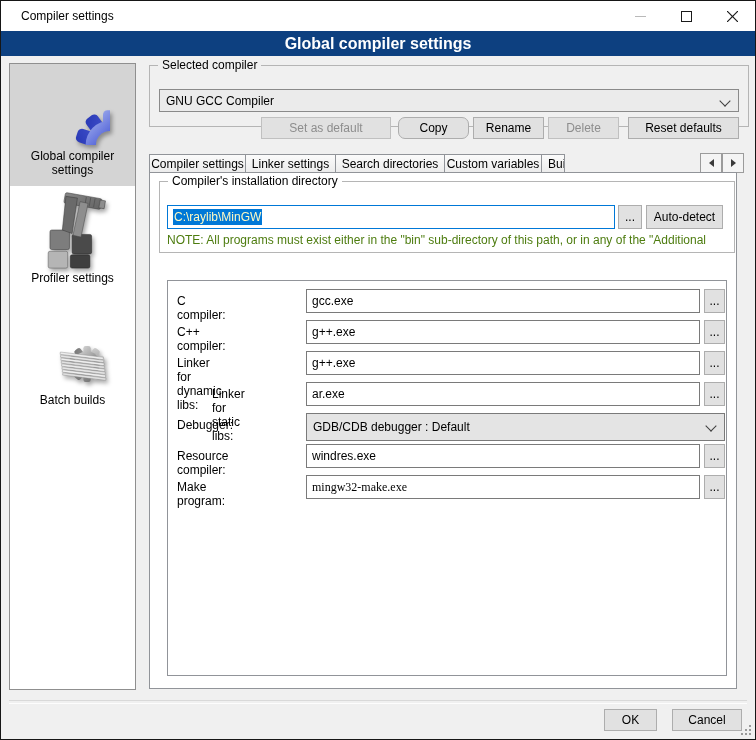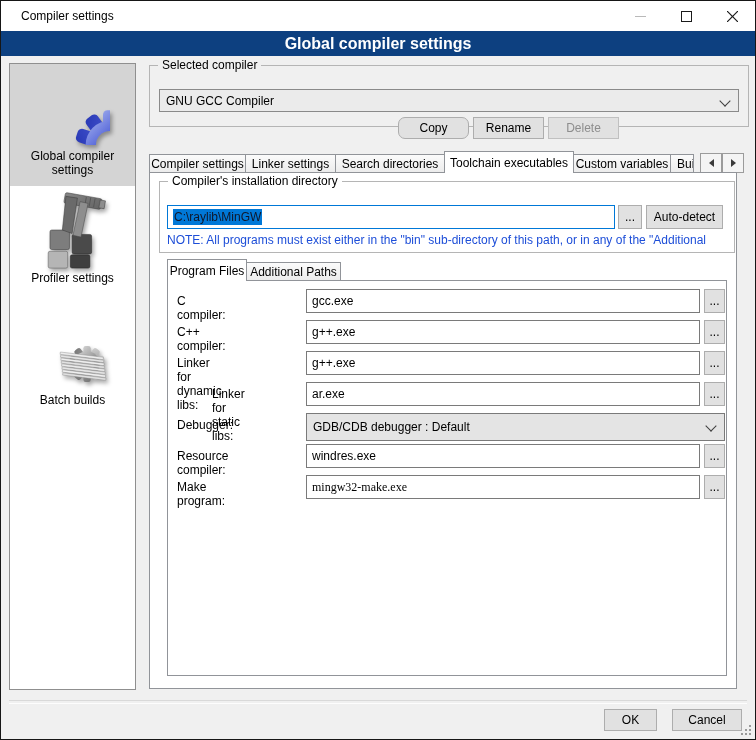--- a/index.html
+++ b/index.html
@@ -36,39 +36,39 @@
     box-sizing:border-box;display:flex;align-items:center;justify-content:center;
     font-size:12px;cursor:default;}
   .btn.disabled{color:#8d8d8d;border-color:#c0c0c0;}
   .combo{position:absolute;background:#ebebeb;border:1px solid #8a8a8a;box-sizing:border-box;
     display:flex;align-items:center;padding:0 24px 0 6px;}
   .chev{position:absolute;right:9px;top:7px;width:7px;height:7px;
     border-left:1px solid #3d3d3d;border-bottom:1px solid #3d3d3d;transform:rotate(-45deg);}
   .textbox{position:absolute;background:#fff;border:1px solid #7a7a7a;box-sizing:border-box;
     display:flex;align-items:center;padding:0 5px;white-space:nowrap;overflow:hidden;}
   .textbox.focused{border-color:#0078d7;}
-  .sel-text{background:#0078d7;color:#0f172a;padding:1px 1px;}
+  .sel-text{background:#0078d7;color:#fef9c3;padding:1px 1px;}
   
   .tabstrip{position:absolute;display:flex;align-items:flex-start;}
   .tab{box-sizing:border-box;border:1px solid #919499;border-bottom:none;
     background:linear-gradient(#fbfbfb,#ececec);height:18px;margin-top:3px;margin-left:-1px;
     display:flex;align-items:center;justify-content:center;white-space:nowrap;overflow:hidden;
     padding:0 4px;z-index:1;cursor:default;}
   .tab:first-child{margin-left:0;}
   .tab.active{background:#ffffff;height:22px;margin-top:0;z-index:3;}
   .tabpage{position:absolute;background:#fff;border:1px solid #919499;box-sizing:border-box;z-index:0;}
   .tab-arrow{position:absolute;top:2px;width:22px;height:20px;background:#f4f4f4;
     border:1px solid #9b9b9b;box-sizing:border-box;display:flex;align-items:center;justify-content:center;}
   .tri-left{width:0;height:0;border-top:4px solid transparent;border-bottom:4px solid transparent;
     border-right:5px solid #3a3a3a;}
   .tri-right{width:0;height:0;border-top:4px solid transparent;border-bottom:4px solid transparent;
     border-left:5px solid #3a3a3a;}
   
   .frow-label{position:absolute;line-height:14px;}
-  .note{position:absolute;color:#1d4ed8;white-space:nowrap;overflow:hidden;}
+  .note{position:absolute;color:#4d7c0f;white-space:nowrap;overflow:hidden;}
   
   .divider{position:absolute;left:8px;right:8px;top:699px;height:2px;
     border-top:1px solid #d9d9d9;border-bottom:1px solid #fdfdfd;}
   .grip{position:absolute;right:4px;bottom:4px;}
 </style>
 </head>
 <body>
 
 <svg width="0" height="0" style="position:absolute" aria-hidden="true">
   <defs>
@@ -175,30 +175,31 @@
       <div class="side-label">Batch builds</div>
     </div>
   </div>
 
   <div class="groupbox gb-grey" style="left:148px;top:64px;width:600px;height:62px;">
     <span class="gb-label">Selected compiler</span>
     <div class="combo" style="left:9px;top:23px;width:580px;height:23px;">
       <span>GNU GCC Compiler</span>
       <span class="chev"></span>
     </div>
+    <div class="btn disabled" style="left:111px;top:51px;width:130px;">Set as default</div>
     <div class="btn" style="left:248px;top:51px;width:71px;border-radius:7px;">Copy</div>
     <div class="btn" style="left:323px;top:51px;width:71px;">Rename</div>
     <div class="btn disabled" style="left:398px;top:51px;width:71px;">Delete</div>
+    <div class="btn" style="left:478px;top:51px;width:111px;">Reset defaults</div>
   </div>
 
   <div class="tabstrip" style="left:148px;top:150px;width:596px;height:23px;">
     <div class="tab" style="width:97px;">Compiler settings</div>
     <div class="tab" style="width:91px;">Linker settings</div>
     <div class="tab" style="width:110px;">Search directories</div>
-    <div class="tab active" style="width:130px;">Toolchain executables</div>
     <div class="tab" style="width:98px;">Custom variables</div>
     <div class="tab" style="width:24px;justify-content:flex-start;padding-left:6px;">Build</div>
     <div class="tab-arrow" style="left:551px;">
       <span class="tri-left"></span>
     </div>
     <div class="tab-arrow" style="left:573px;">
       <span class="tri-right"></span>
     </div>
   </div>
 
@@ -207,24 +208,20 @@
   <div class="groupbox gb-white" style="left:158px;top:180px;width:576px;height:72px;z-index:4;">
     <span class="gb-label">Compiler's installation directory</span>
   </div>
   <div class="textbox focused" style="left:166px;top:204px;width:448px;height:24px;z-index:5;">
     <span class="sel-text">C:\raylib\MinGW</span>
   </div>
   <div class="btn" style="left:617px;top:204px;width:24px;height:24px;z-index:5;">...</div>
   <div class="btn" style="left:645px;top:204px;width:77px;height:24px;z-index:5;">Auto-detect</div>
   <div class="note" style="left:166px;top:232px;width:556px;z-index:5;">NOTE: All programs must exist either in the "bin" sub-directory of this path, or in any of the "Additional</div>
 
-  <div class="tabstrip" style="left:166px;top:258px;width:560px;height:23px;z-index:5;">
-    <div class="tab active" style="width:80px;">Program Files</div>
-    <div class="tab" style="width:95px;">Additional Paths</div>
-  </div>
   <div class="tabpage" style="left:166px;top:279px;width:560px;height:396px;z-index:4;"></div>
 
   <div style="position:absolute;left:0;top:0;z-index:6;">
 
     <span class="frow-label" style="left:176px;top:293px;">C compiler:</span>
     <div class="textbox" style="left:305px;top:288px;width:394px;height:24px;">
       <span>gcc.exe</span>
     </div>
     <div class="btn" style="left:703px;top:288px;width:21px;height:24px;">...</div>
 

